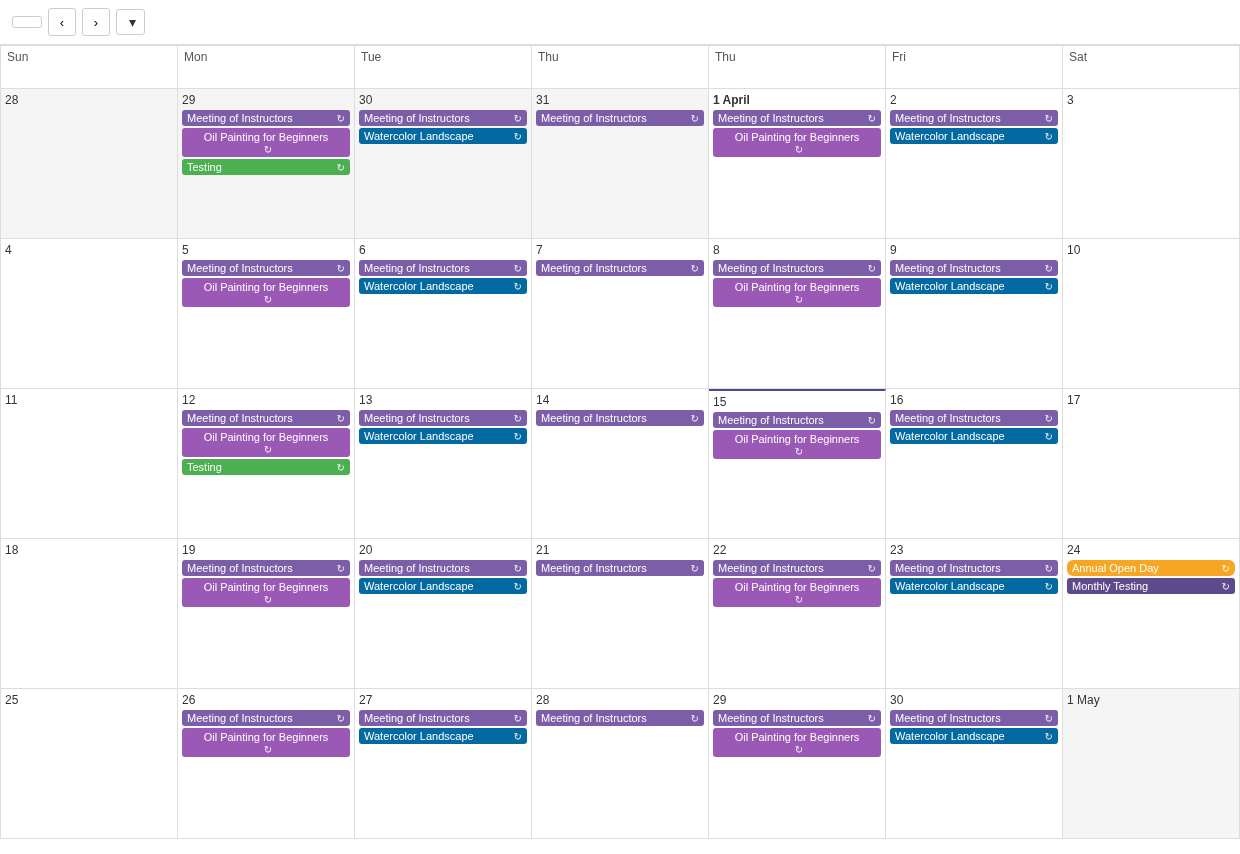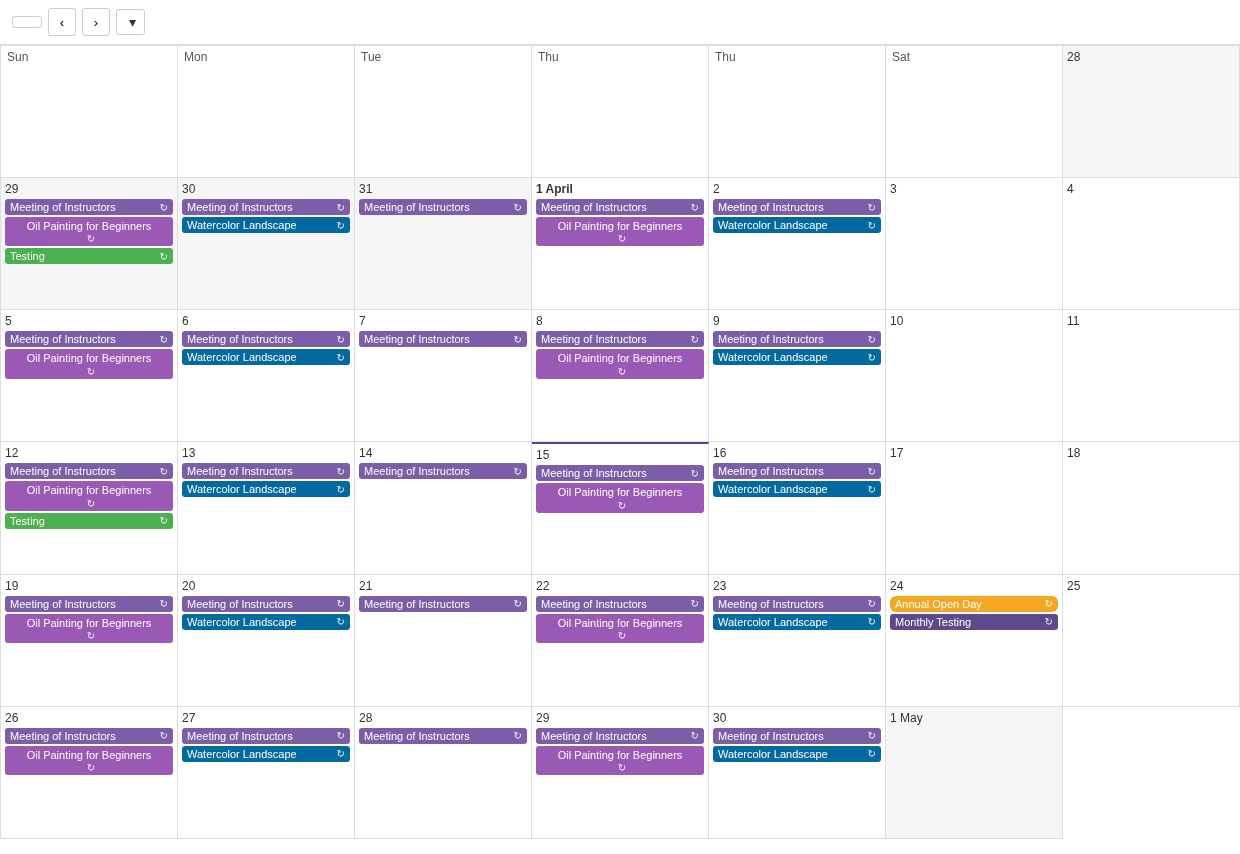--- a/index.html
+++ b/index.html
@@ -134,20 +134,21 @@
     <span>▾</span>
   </div>
 </div>
 
 <div class="calendar-grid" id="calendar-grid">
 <div class="day-header">Sun</div>
     <div class="day-header">Mon</div>
     <div class="day-header">Tue</div>
     <div class="day-header">Thu</div>
     <div class="day-header">Thu</div>
+    <div class="day-header">Fri</div>
     <div class="day-header">Sat</div>
     <div class="day-cell other-month">
       <span class="day-num">28</span>
     </div>
     <div class="day-cell other-month">
       <span class="day-num">29</span>
       <div class="event ev-purple">
         <span class="event-label">Meeting of Instructors</span>
         <span class="sync-icon">↻</span>
       </div>

